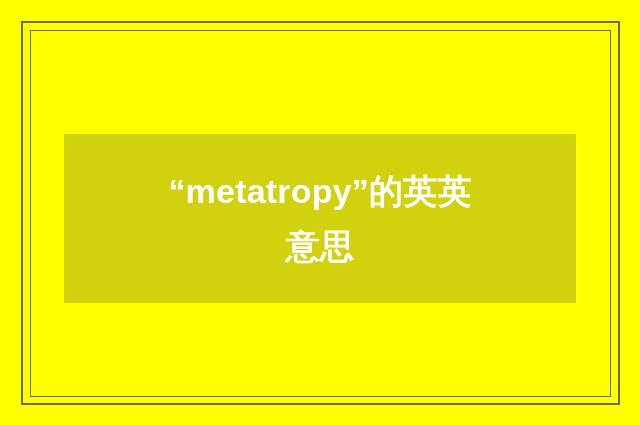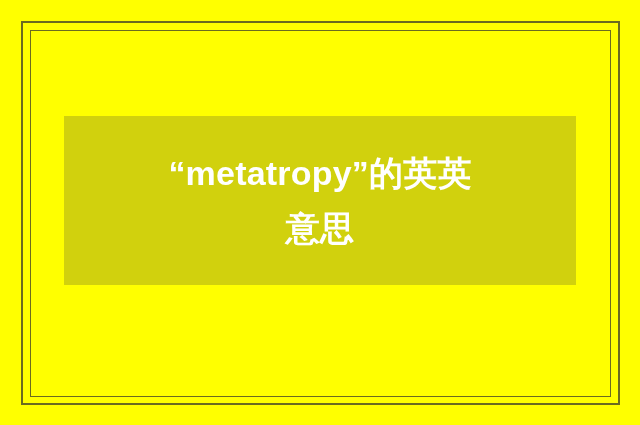--- a/index.html
+++ b/index.html
@@ -45,21 +45,21 @@
     bottom: 28px;
     border: 1px solid #6b6b20;
     box-sizing: border-box;
     pointer-events: none;
   }
 
   
   .banner {
     position: absolute;
     left: 64px;
-    top: 116px;
+    top: 134px;
     width: 512px;
     height: 169px;
     background: #d1d10d;
     display: flex;
     align-items: center;
     justify-content: center;
     box-sizing: border-box;
     padding: 12px 92px;
   }
 

